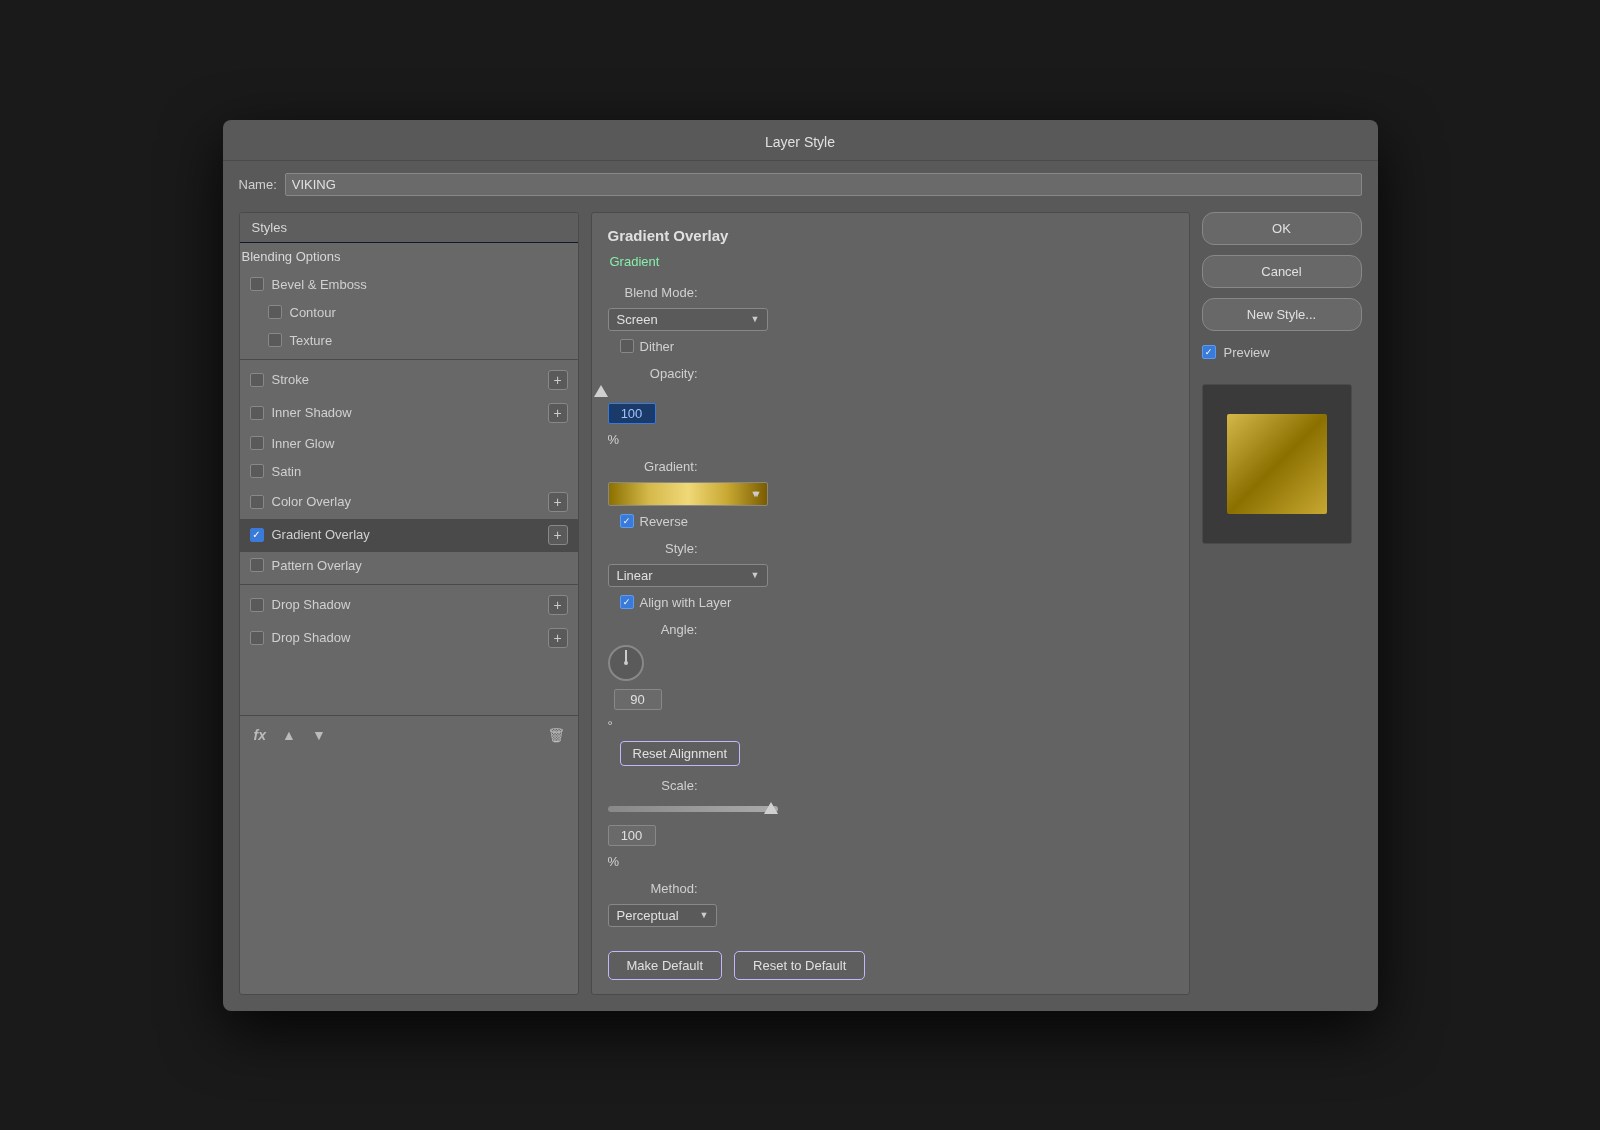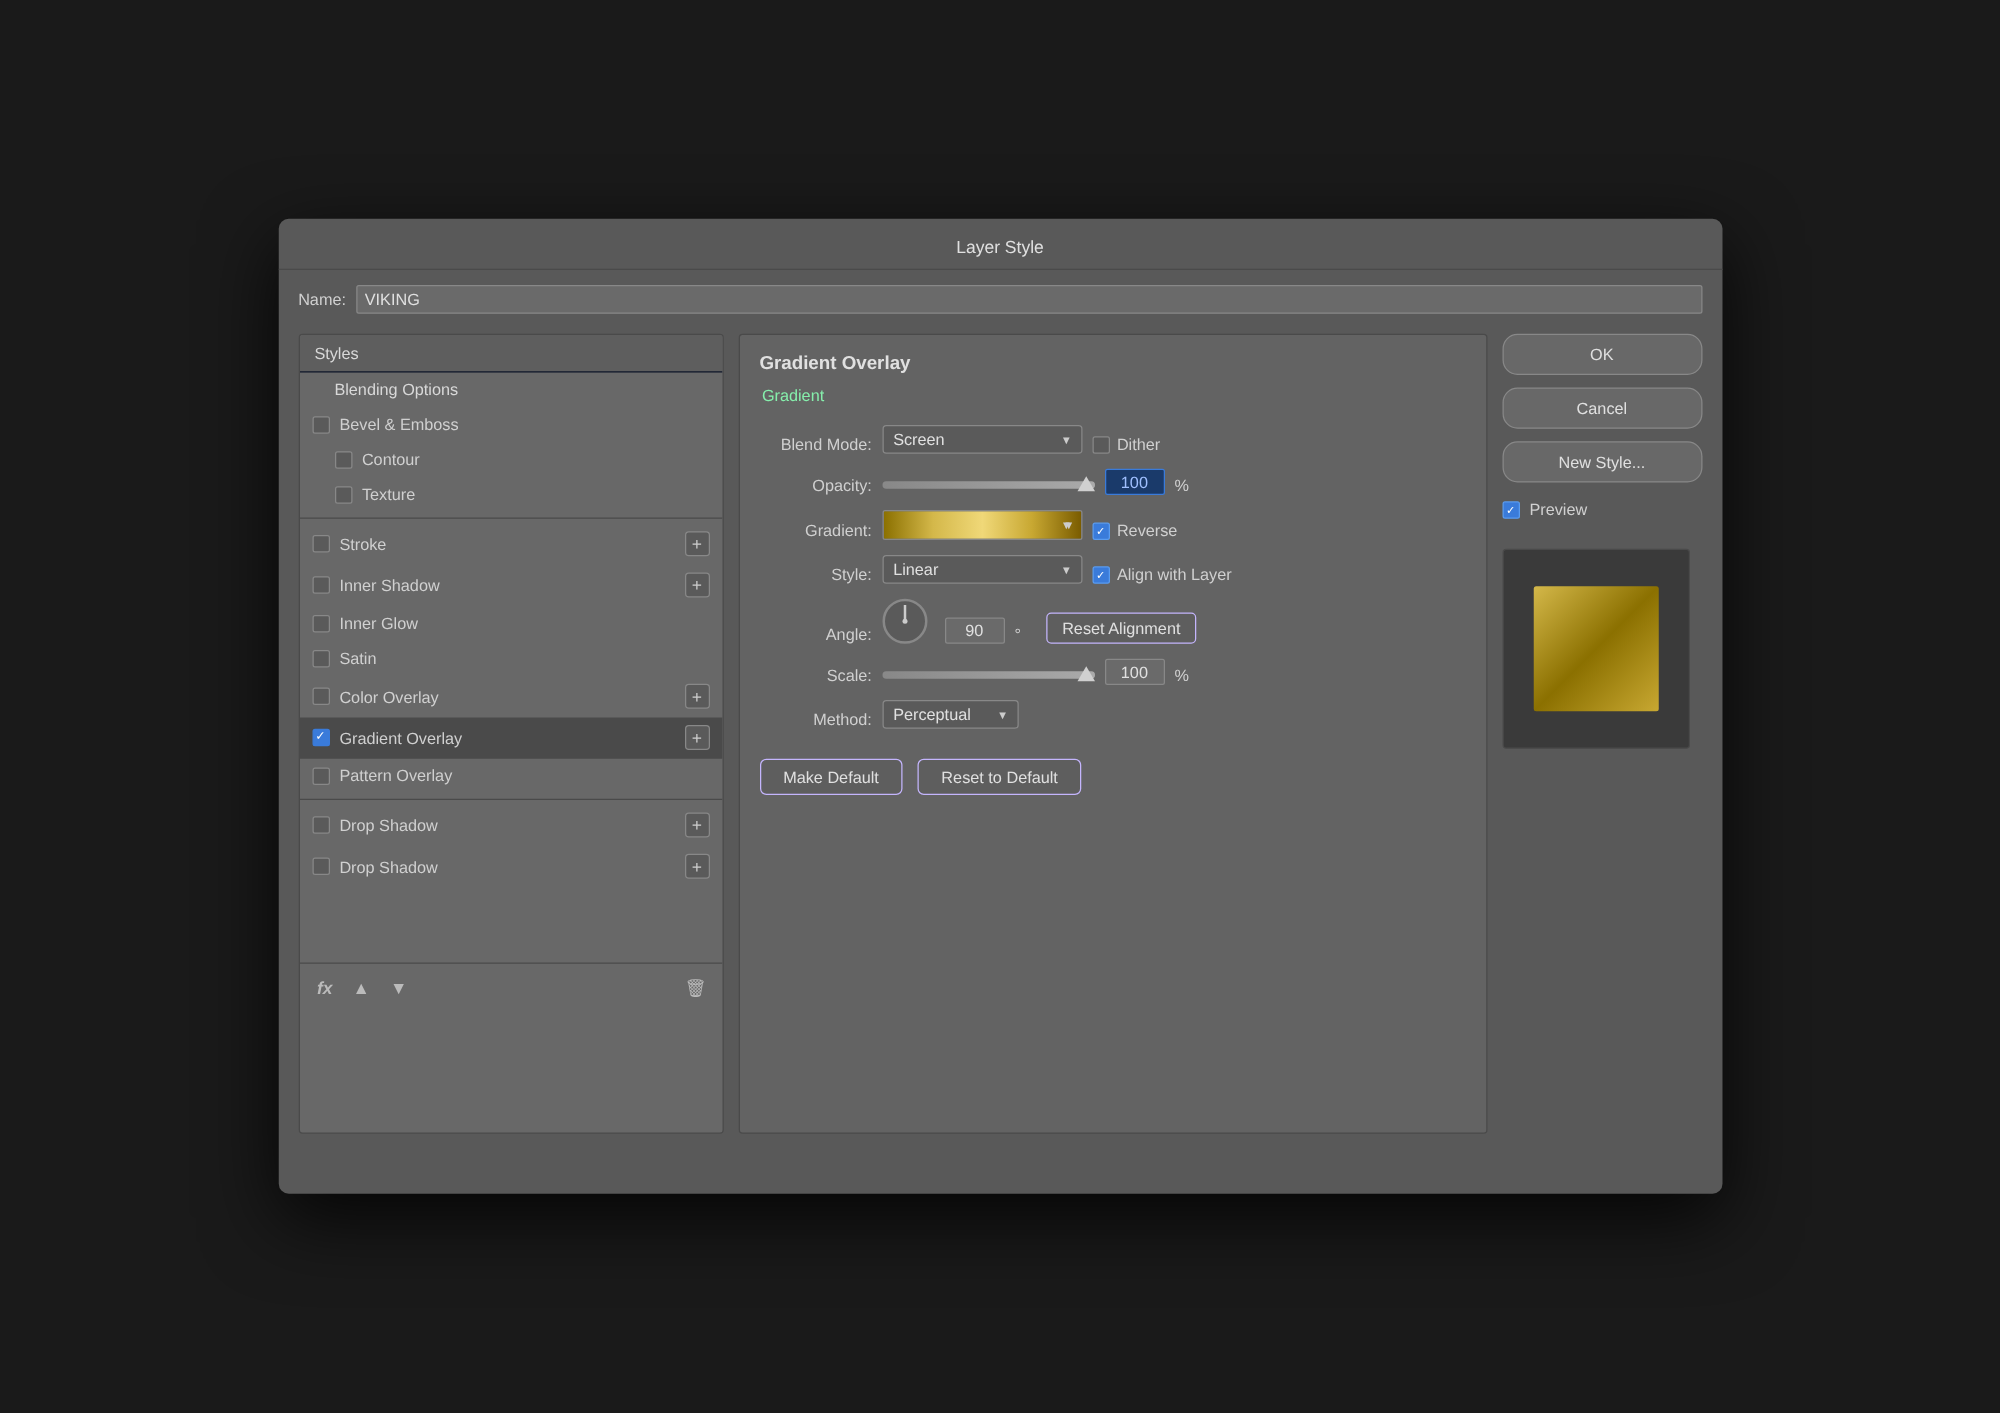--- a/index.html
+++ b/index.html
@@ -79,21 +79,21 @@
       align-items: center;
       padding: 6px 10px 6px 10px;
       cursor: pointer;
       position: relative;
       border-bottom: 1px solid transparent;
     }
     .style-item.active {
       background: #4a4a4a;
     }
     .style-item.section-header {
-      padding: 6px 28px;
+      padding: 6px 2px;
       font-weight: 500;
       color: #d8d8d8;
       background: transparent;
       cursor: default;
     }
     .style-checkbox {
       width: 14px;
       height: 14px;
       border: 1px solid #888;
       border-radius: 2px;
@@ -194,23 +194,24 @@
       margin-bottom: 10px;
     }
     .content-subtitle {
       font-size: 13px;
       color: #86efac;
       margin-bottom: 16px;
       padding-left: 2px;
     }
     .form-row {
       display: flex;
-      align-items: flex-end;
+      align-items: flex-start;
       margin-bottom: 12px;
       gap: 8px;
+      flex-direction: column;
     }
     .form-label {
       width: 90px;
       text-align: right;
       color: #d0d0d0;
       font-size: 13px;
       flex-shrink: 0;
     }
     .form-select {
       background: #5a5a5a;
@@ -237,20 +238,21 @@
       position: absolute;
       right: 8px;
       top: 50%;
       transform: translateY(-50%);
       pointer-events: none;
     }
     .checkbox-row {
       display: flex;
       align-items: center;
       gap: 6px;
+      margin-left: 12px;
     }
     .small-checkbox {
       width: 14px;
       height: 14px;
       border: 1px solid #888;
       border-radius: 2px;
       background: #5a5a5a;
       flex-shrink: 0;
       display: flex;
       align-items: center;

